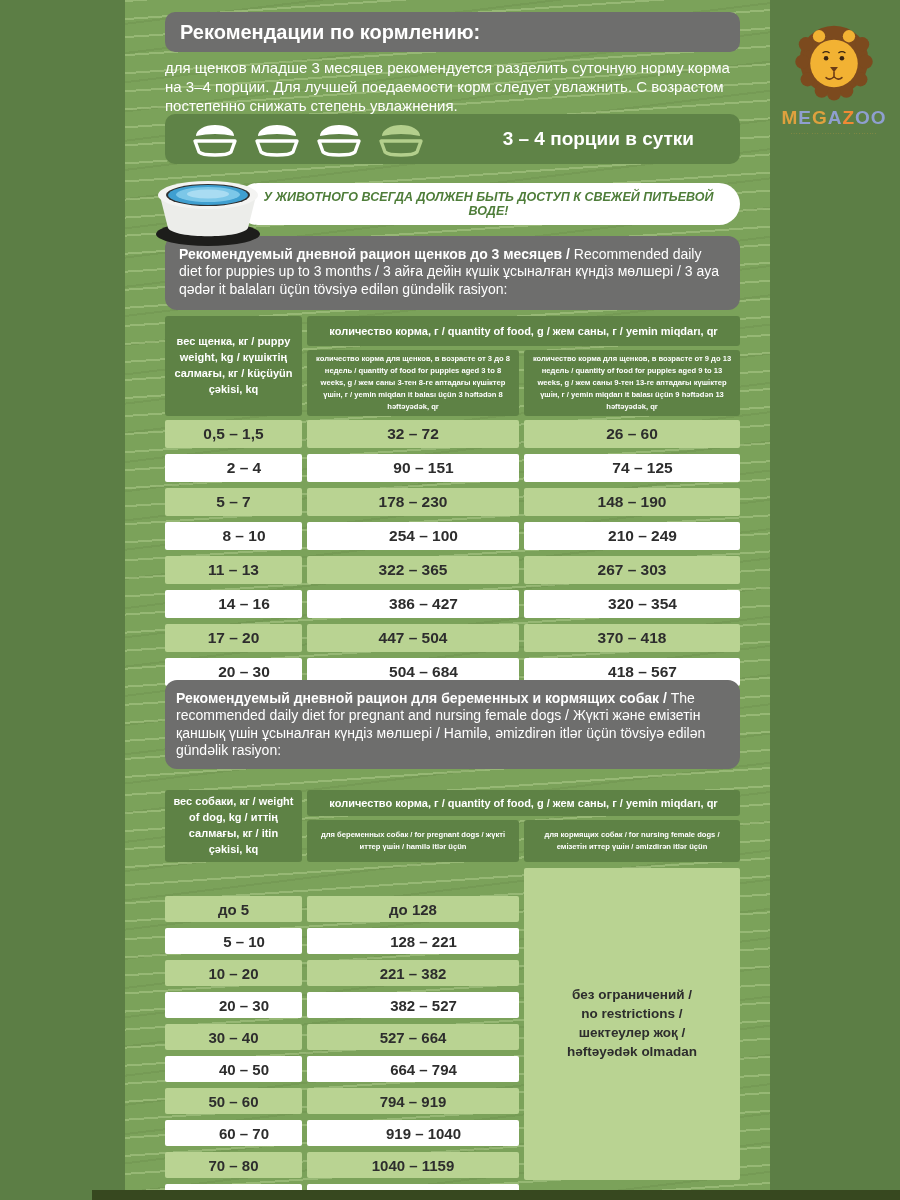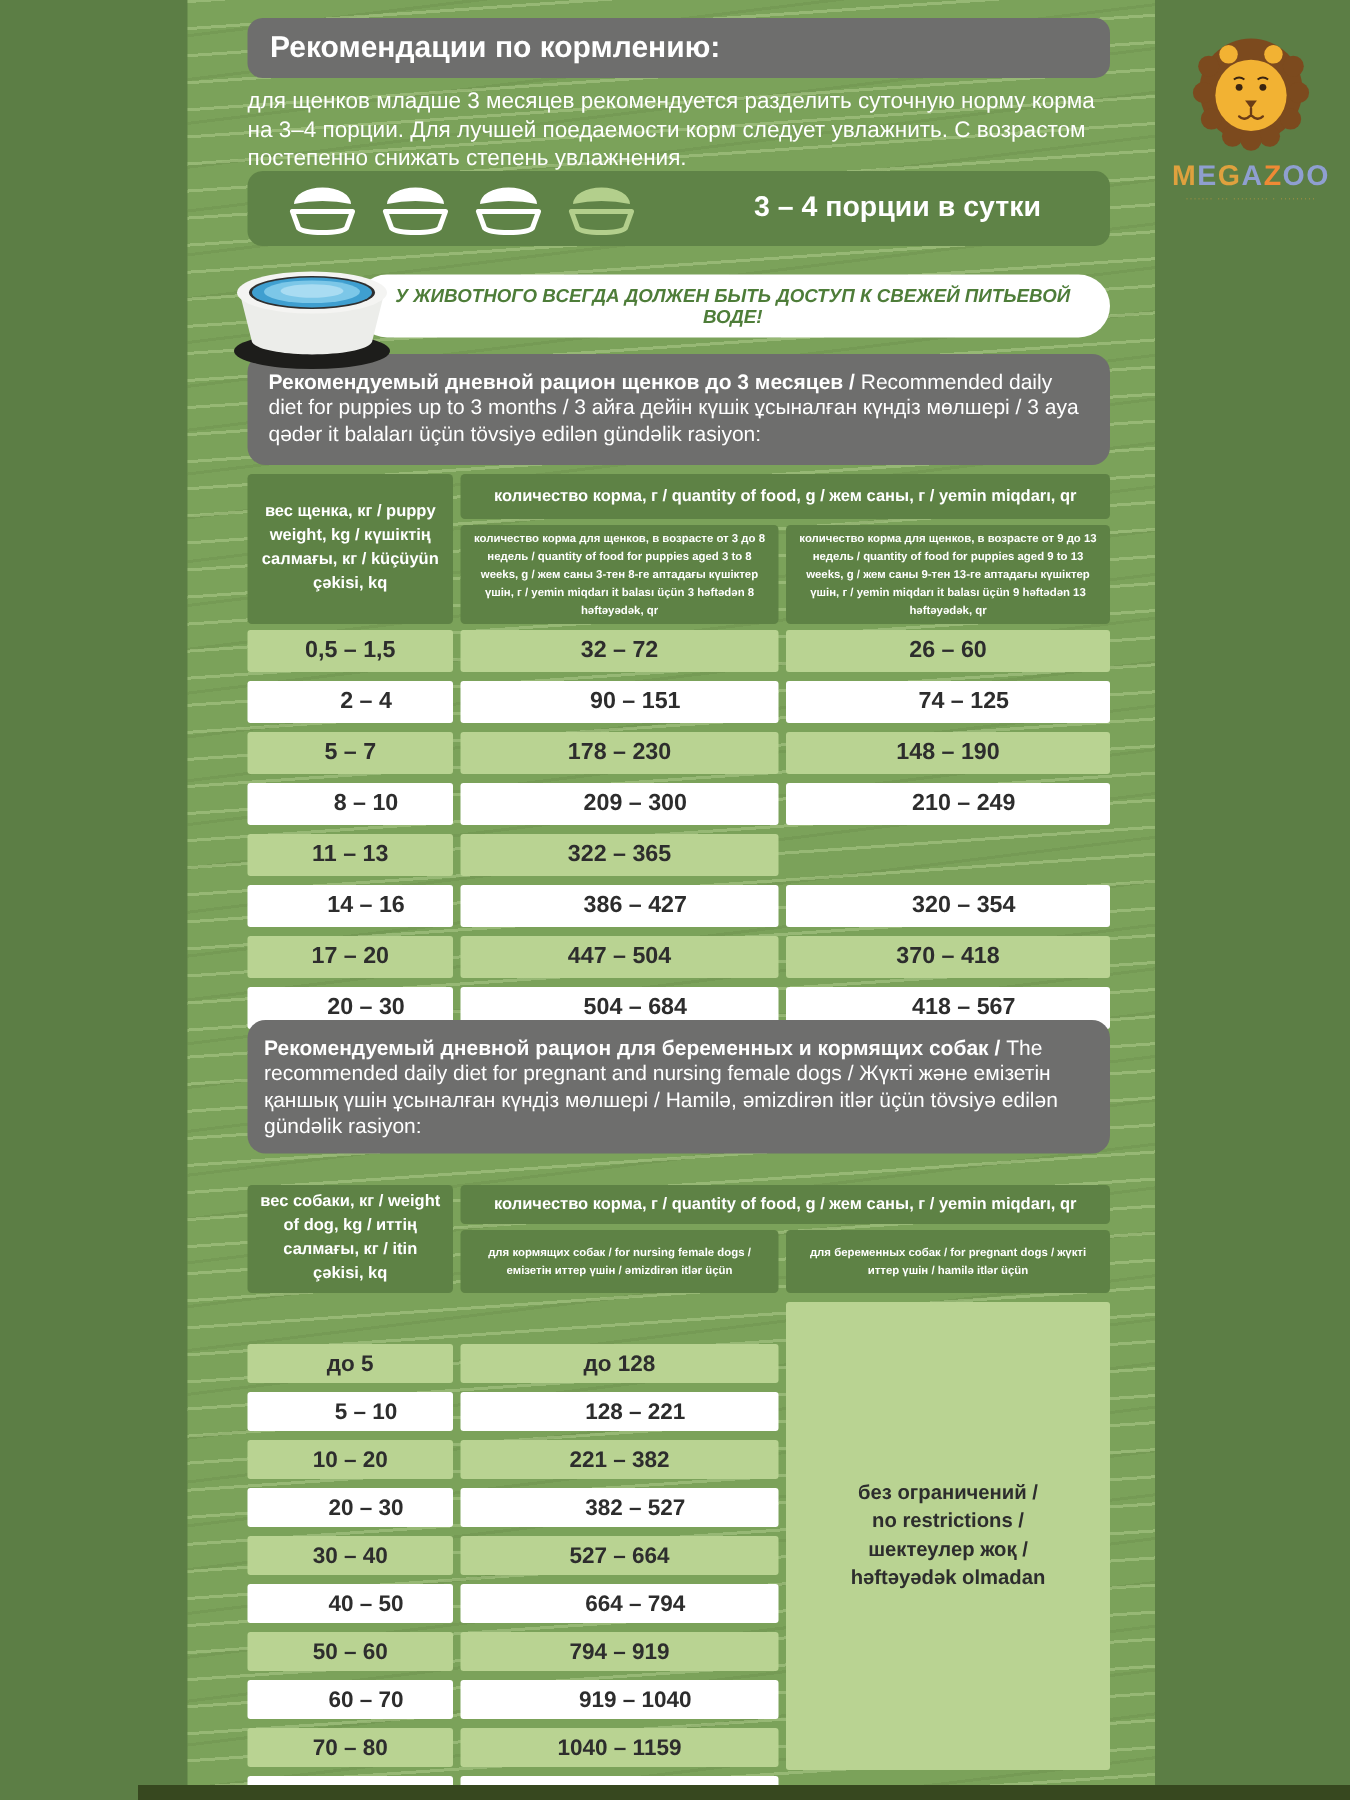--- a/index.html
+++ b/index.html
@@ -154,26 +154,27 @@
       <div class="cell">90 – 151</div>
       <div class="cell">74 – 125</div>
     </div>
     <div class="trow green">
       <div class="cell">5 – 7</div>
       <div class="cell">178 – 230</div>
       <div class="cell">148 – 190</div>
     </div>
     <div class="trow white">
       <div class="cell">8 – 10</div>
-      <div class="cell">209 – 300</div>
+      <div class="cell">254 – 100</div>
       <div class="cell">210 – 249</div>
     </div>
     <div class="trow green">
       <div class="cell">11 – 13</div>
       <div class="cell">322 – 365</div>
+      <div class="cell">267 – 303</div>
     </div>
     <div class="trow white">
       <div class="cell">14 – 16</div>
       <div class="cell">386 – 427</div>
       <div class="cell">320 – 354</div>
     </div>
     <div class="trow green">
       <div class="cell">17 – 20</div>
       <div class="cell">447 – 504</div>
       <div class="cell">370 – 418</div>
@@ -185,22 +186,22 @@
     </div>
   </div>
 
 <div class="section-box" id="section2">
   <span class="b">Рекомендуемый дневной рацион для беременных и кормящих собак / </span><span>The recommended daily diet for pregnant and nursing female dogs / Жүкті және емізетін қаншық үшін ұсыналған күндіз мөлшері / Hamilə,  əmizdirən  itlər üçün tövsiyə edilən gündəlik rasiyon:</span>
 </div>
 
 <div class="thead" id="thead2">
   <div class="hcell hc1">вес собаки, кг / weight of dog, kg / иттің салмағы, кг / itin çəkisi, kq</div>
   <div class="hcell hspan">количество корма, г / quantity of food, g / жем саны, г / yemin miqdarı, qr</div>
+  <div class="hcell hsub">для беременных собак / for pregnant dogs / жүкті иттер үшін / hamilə itlər üçün</div>
   <div class="hcell hsub">для кормящих собак / for nursing female dogs / емізетін иттер үшін / əmizdirən itlər üçün</div>
-  <div class="hcell hsub">для беременных собак / for pregnant dogs / жүкті иттер үшін / hamilə itlər üçün</div>
 </div>
 
 <div class="rows" id="rows2">
     <div class="trow green">
       <div class="cell">до 5</div>
       <div class="cell">до 128</div>
     </div>
     <div class="trow white">
       <div class="cell">5 – 10</div>
       <div class="cell">128 – 221</div>

